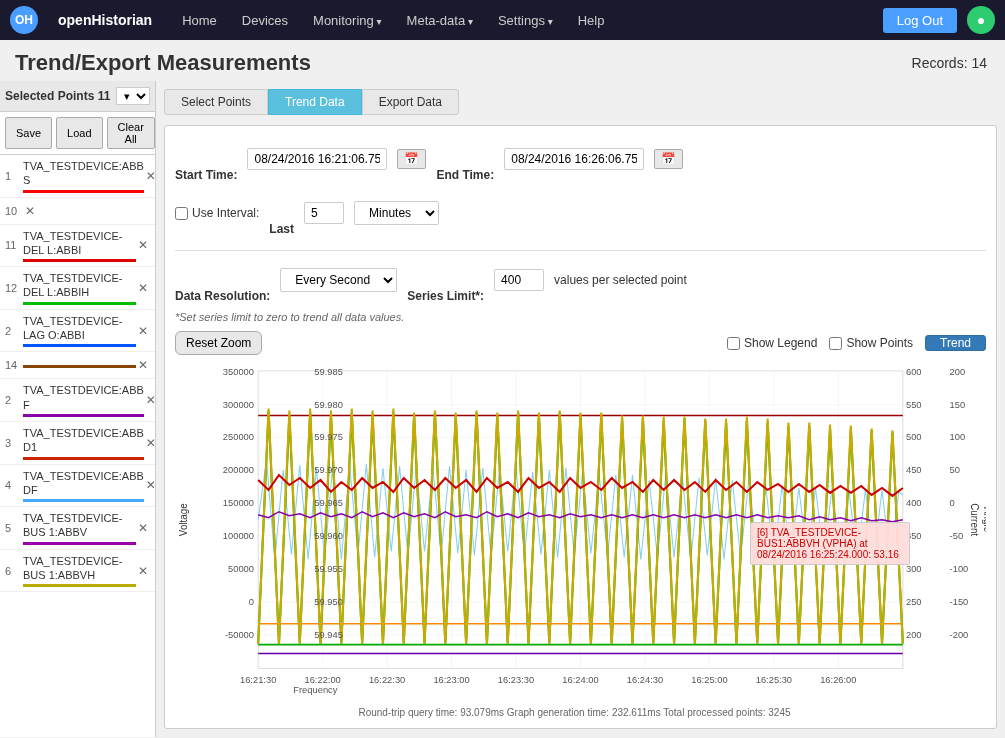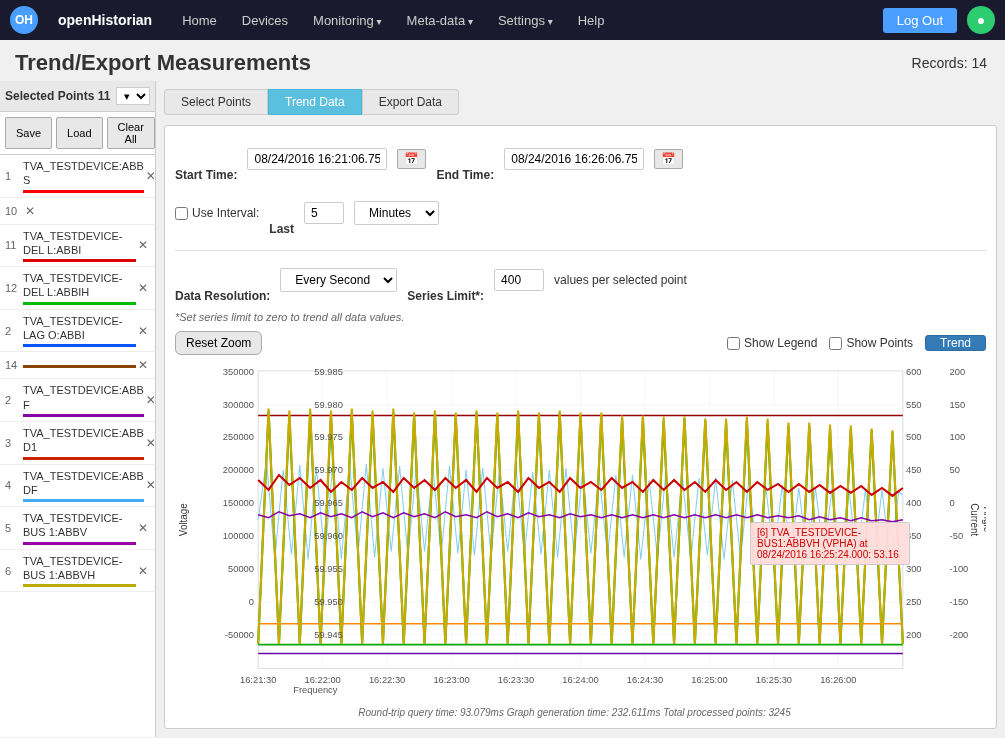--- a/index.html
+++ b/index.html
@@ -656,17 +656,17 @@
             <text x="745" y="279">-200</text>
           </g>
 
           <text x="778" y="160" font-size="10" fill="#333" text-anchor="middle" transform="rotate(90, 778, 160)">Angle</text>
         </svg>
 
         
         <div class="chart-tooltip">[6] TVA_TESTDEVICE-BUS1:ABBVH (VPHA) at 08/24/2016 16:25:24.000: 53.16</div>
 
         
-        <div class="status-bar" style="position:absolute;bottom:0;left:0;right:12px;font-style:italic;">Round-trip query time: 93.079ms  Graph generation time: 232.611ms  Total processed points: 3245</div>
+        <div class="status-bar" style="position:absolute;bottom:0;left:0;right:12px;">Round-trip query time: 93.079ms  Graph generation time: 232.611ms  Total processed points: 3245</div>
       </div>
     </div>
   </div>
 </div>
 
 </body></html>

